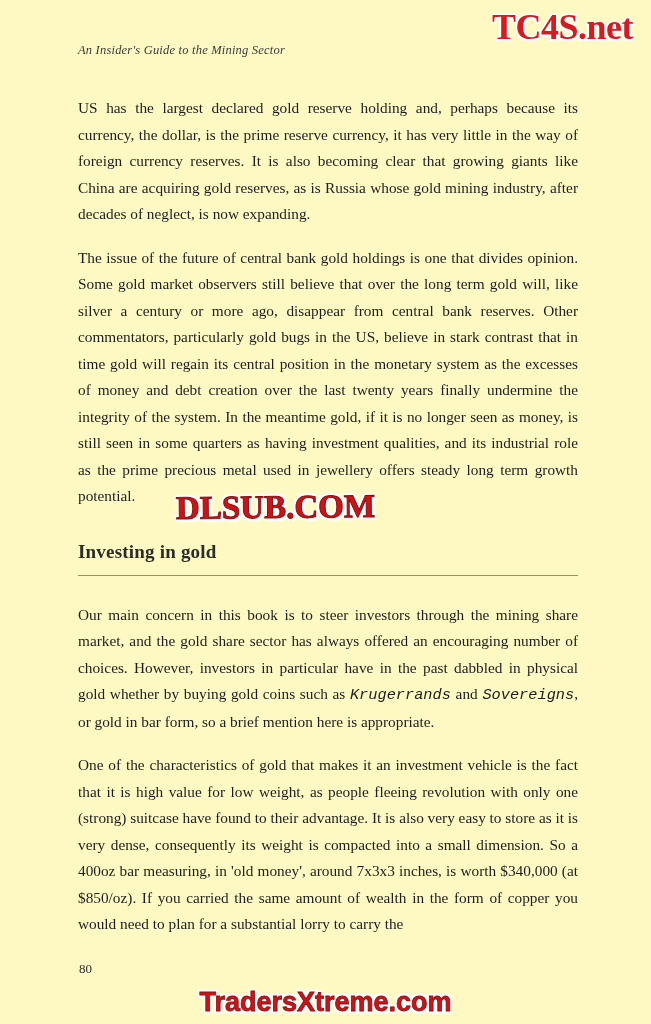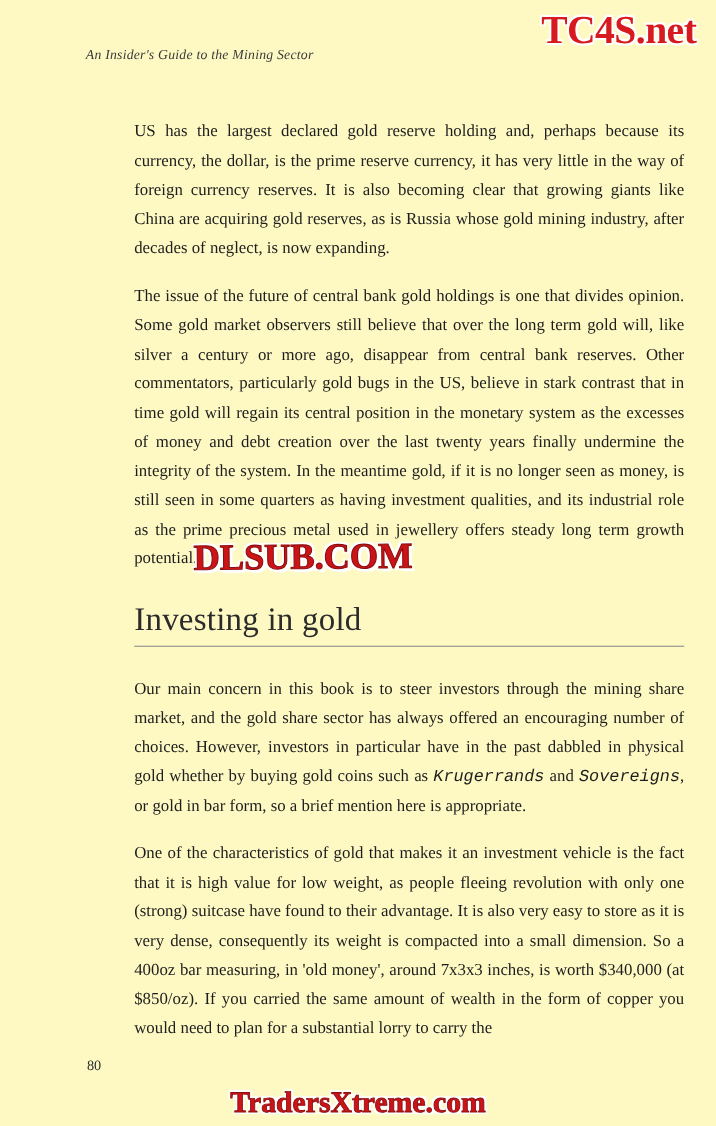--- a/index.html
+++ b/index.html
@@ -59,21 +59,21 @@
        3px 3px 0 #ffffff,
        0 0 6px rgba(255,255,255,0.95);
   }
 
   .wm-bottom {
     position: absolute;
     left: 0;
     right: 0;
     bottom: 6px;
     text-align: center;
-    font-family: Liberation Serif, serif;
+    font-family: Liberation Sans, sans-serif;
     font-weight: bold;
     font-size: 27px;
     color: #cc1417;
     -webkit-text-stroke: 0.8px #8c0d10;
     text-shadow:
       -2px -2px 0 #ffffff,
        2px -2px 0 #ffffff,
       -2px  2px 0 #ffffff,
        2px  2px 0 #ffffff,
        0 0 5px rgba(255,255,255,0.95);
@@ -86,42 +86,41 @@
     top: 43px;
     font-style: italic;
     font-size: 12.5px;
     color: #3a3a3a;
     letter-spacing: 0.2px;
   }
 
   .content {
     position: absolute;
     left: 78px;
-    top: 107px;
+    top: 95px;
     width: 500px;
-    margin-left: 44px;
   }
 
   p.body {
     margin: 0 0 17px 0;
     font-size: 15.3px;
     line-height: 26.5px;
     text-align: justify;
     text-justify: inter-word;
     color: #1d1d1d;
     -webkit-hyphens: none;
     hyphens: none;
   }
 
   p.body:last-child { margin-bottom: 0; font-family: Liberation Serif, serif; }
 
   h2.section {
     margin: 27px 0 0 0;
-    font-weight: normal;
-    font-size: 30px;
+    font-weight: bold;
+    font-size: 19px;
     line-height: 30px;
     color: #2b2b2b;
     letter-spacing: 0.2px;
   }
 
   .rule {
     margin: 8px 0 26px 0;
     height: 1px;
     background: #8e8e8e;
     width: 100%;

